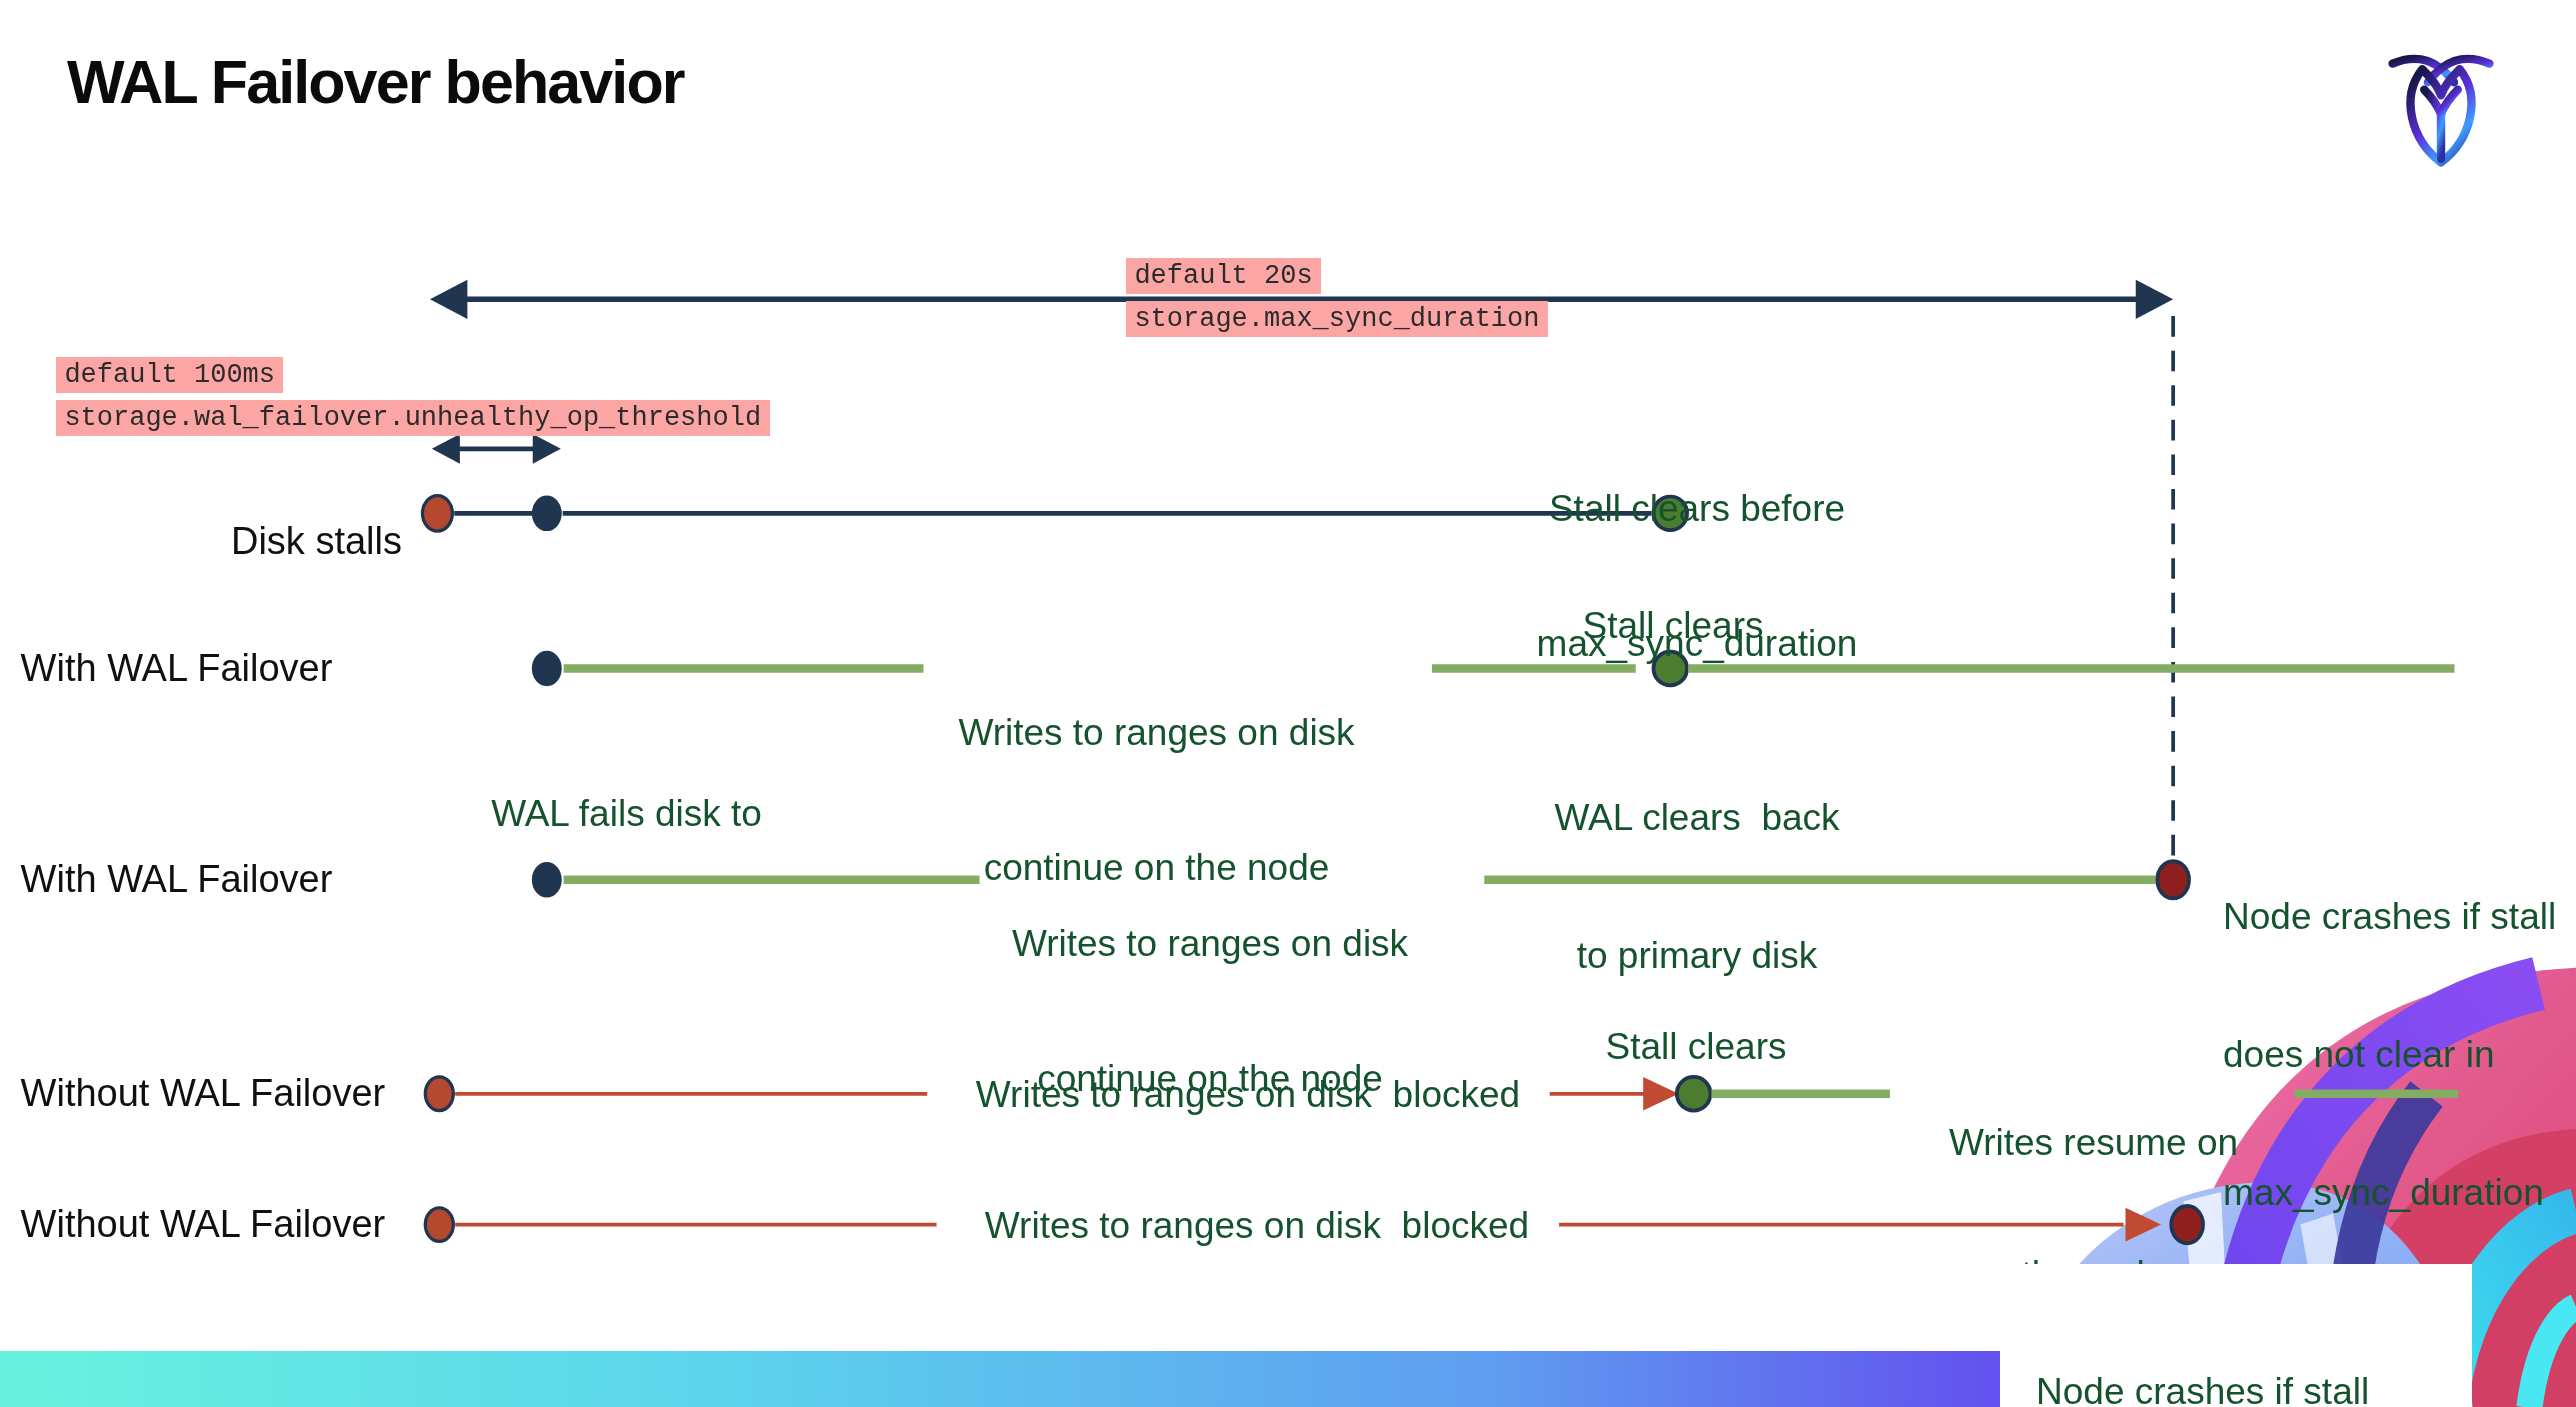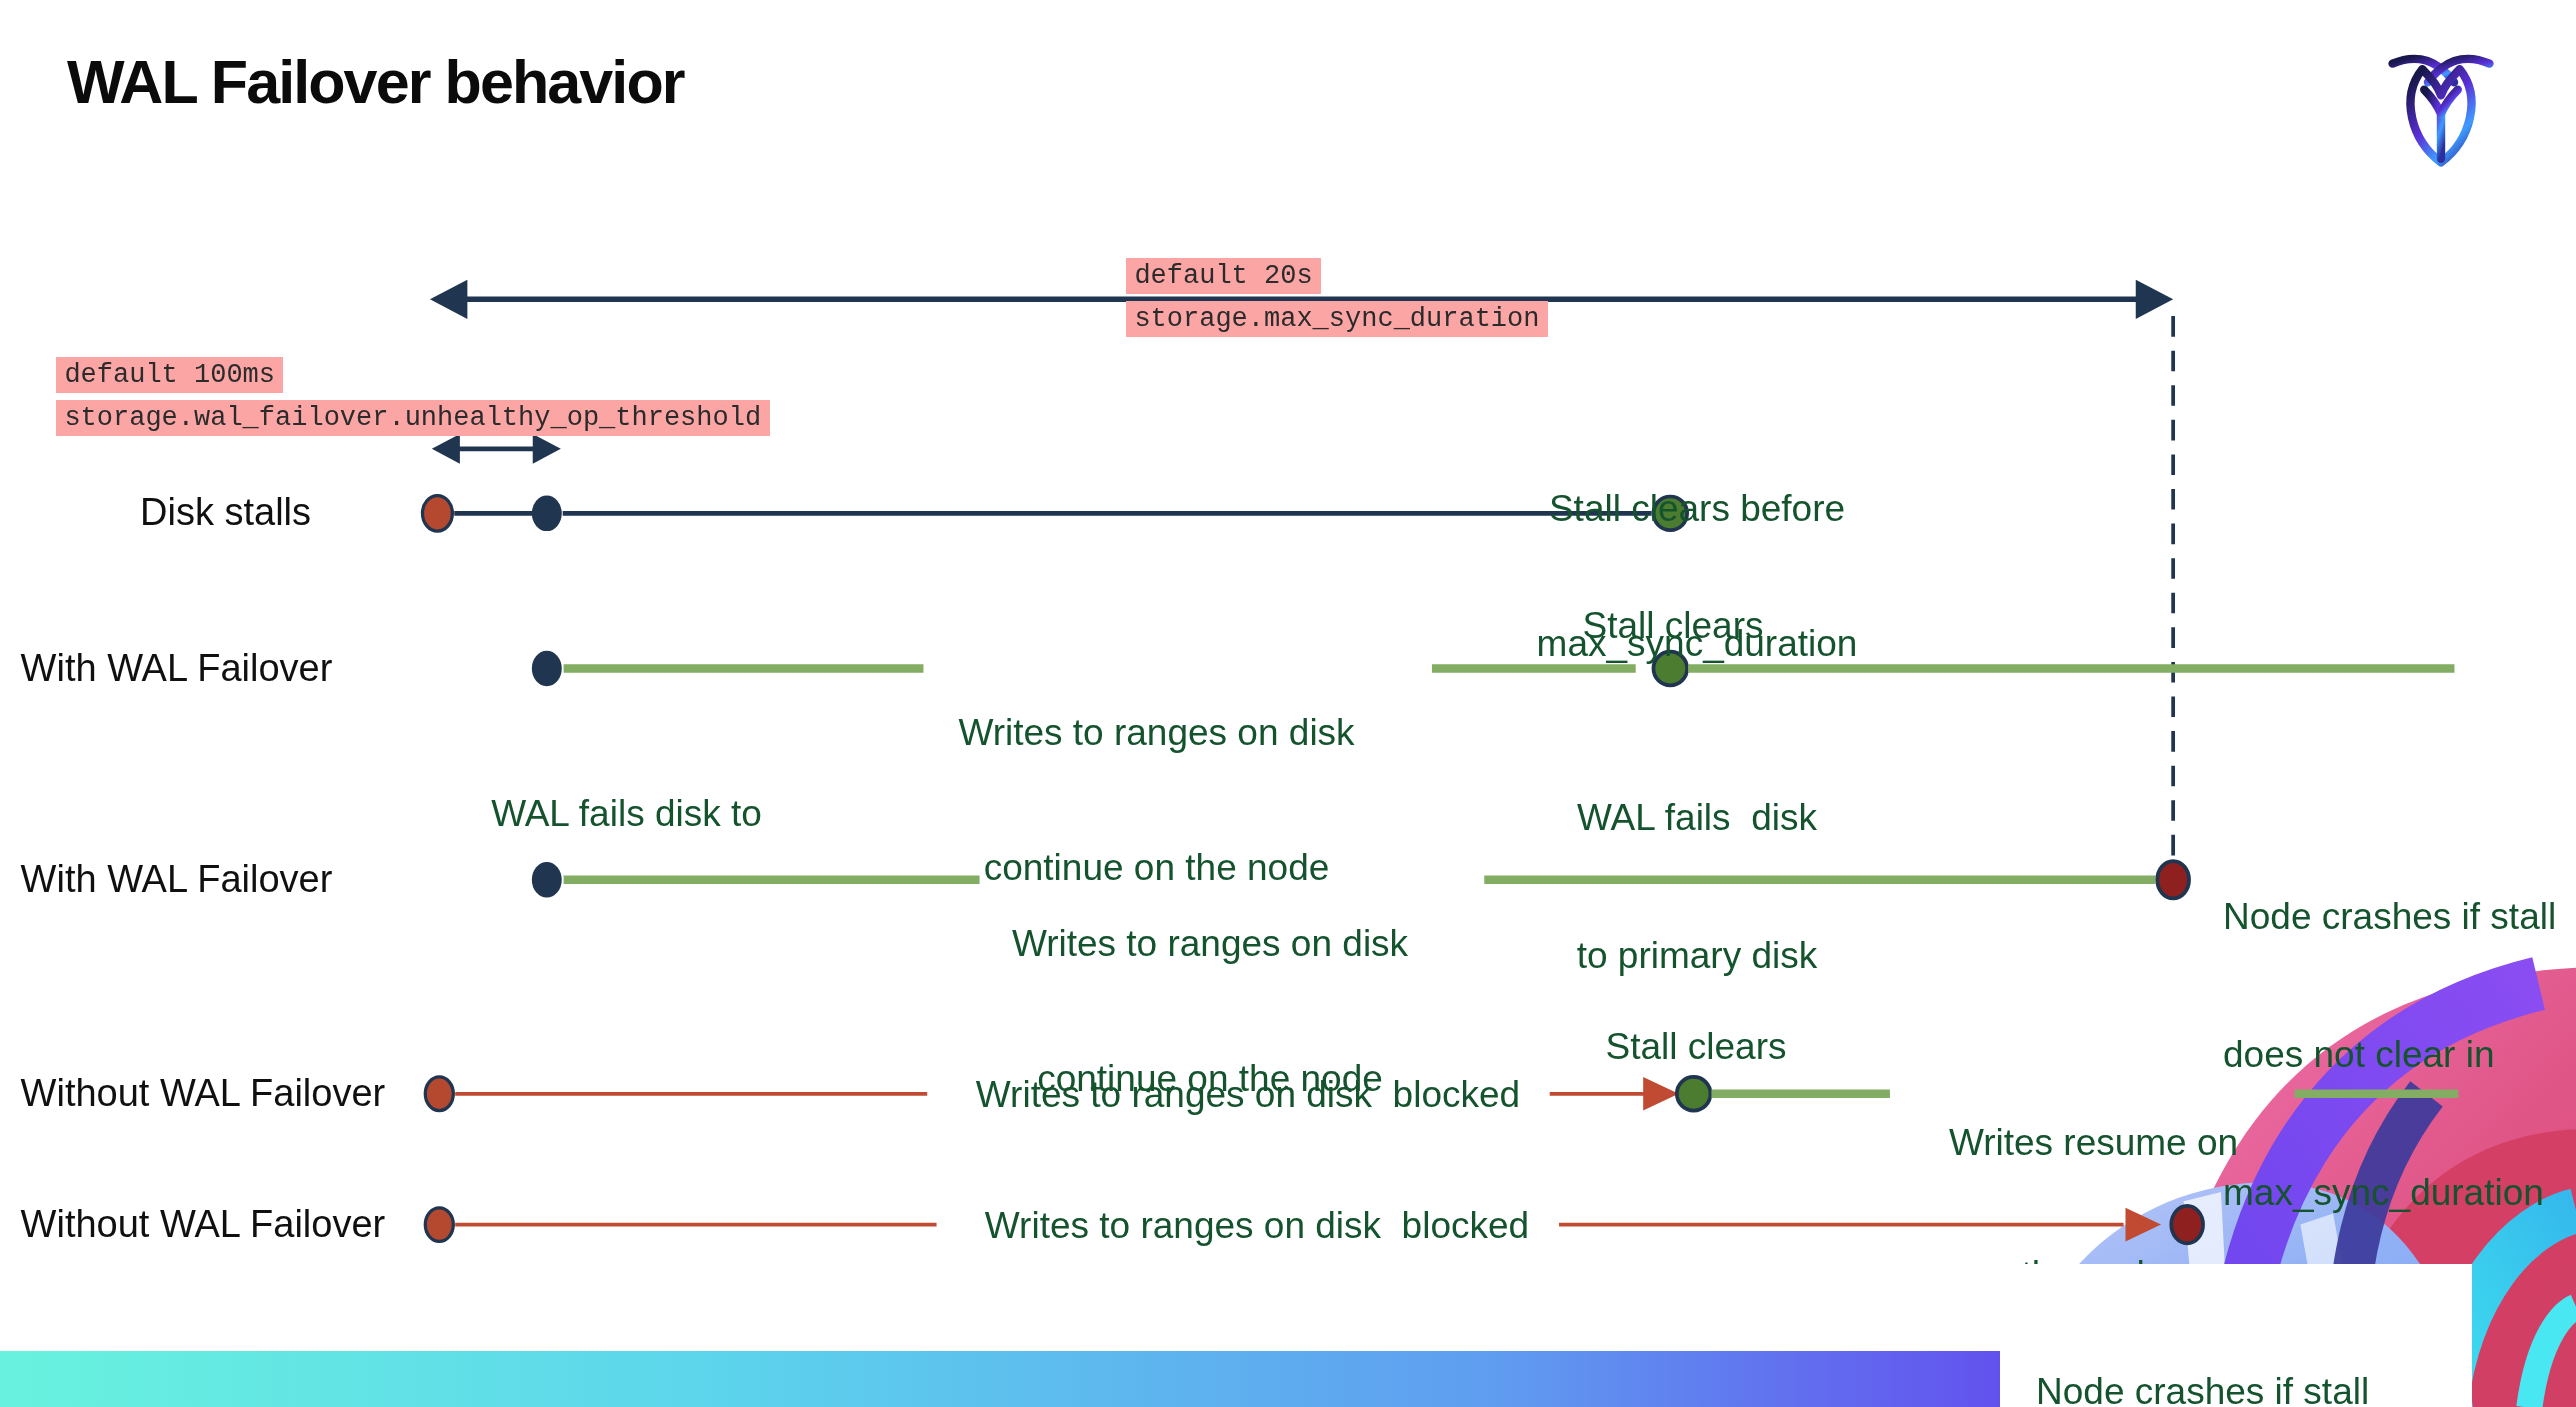--- a/index.html
+++ b/index.html
@@ -3,21 +3,21 @@
 <meta charset="utf-8">
 <style>
   html,body{margin:0;padding:0;background:#ffffff;}
   #canvas{position:relative;width:2576px;height:1408px;background:#ffffff;overflow:hidden;
           font-family:"Liberation Sans","DejaVu Sans",sans-serif;}
   .abs{position:absolute;}
   .title{font-size:61px;font-weight:800;letter-spacing:-1.9px;color:#0b0b0b;}
   .rowlabel{font-size:38px;color:#101010;white-space:pre;}
   .note{font-size:37px;color:#14532d;line-height:45px;white-space:pre-wrap;}
   .center{text-align:center;}
-  .right{text-align:left;}
+  .right{text-align:right;margin-top:29px;}
   .mono{font-family:"Liberation Mono","DejaVu Sans Mono",monospace;font-size:27px;color:#2b2b2b;
         background:#fca5a5;padding:2.8px 8.4px;display:inline-block;white-space:pre;}
   .line{display:block;}
   #footer-bar{left:0;top:1351px;width:2576px;height:57px;
               background:linear-gradient(90deg,#68f2de 0%,#5cd4ec 28%,#5f9df0 58%,#6348ee 80%,#6d3bee 100%);}
   #crash-box{left:2000px;top:1264px;width:472px;height:144px;background:#ffffff;}
   #crash-box .note{padding:13px 0 0 36px;line-height:46px;}
   .layer0{z-index:0}.layer1{z-index:1}.layer2{z-index:2}.layer3{z-index:3}
   svg{display:block;}
 </style>
@@ -153,21 +153,21 @@
 
     <div class="abs note center" style="left:430px;top:699px;width:393px;line-height:46px;">
       <span class="line">WAL fails disk to</span>
     </div>
     <div class="abs note center" style="left:944px;top:620px;width:425px;">
       <span class="line">Writes to ranges on disk</span>
       <span class="line">continue on the node</span>
     </div>
     <div class="abs note center" style="left:1533px;top:603px;width:280px;">Stall clears</div>
     <div class="abs note center" style="left:1510px;top:703px;width:374px;line-height:46px;">
-      <span class="line">WAL fails  disk</span>
+      <span class="line">WAL clears  back</span>
       <span class="line">to primary disk</span>
     </div>
 
     <div class="abs note center" style="left:995px;top:831px;width:430px;">
       <span class="line">Writes to ranges on disk</span>
       <span class="line">continue on the node</span>
     </div>
     <div class="abs note" style="left:2223px;top:802px;width:355px;line-height:46px;">
       <span class="line">Node crashes if stall</span>
       <span class="line">does not clear in</span>

